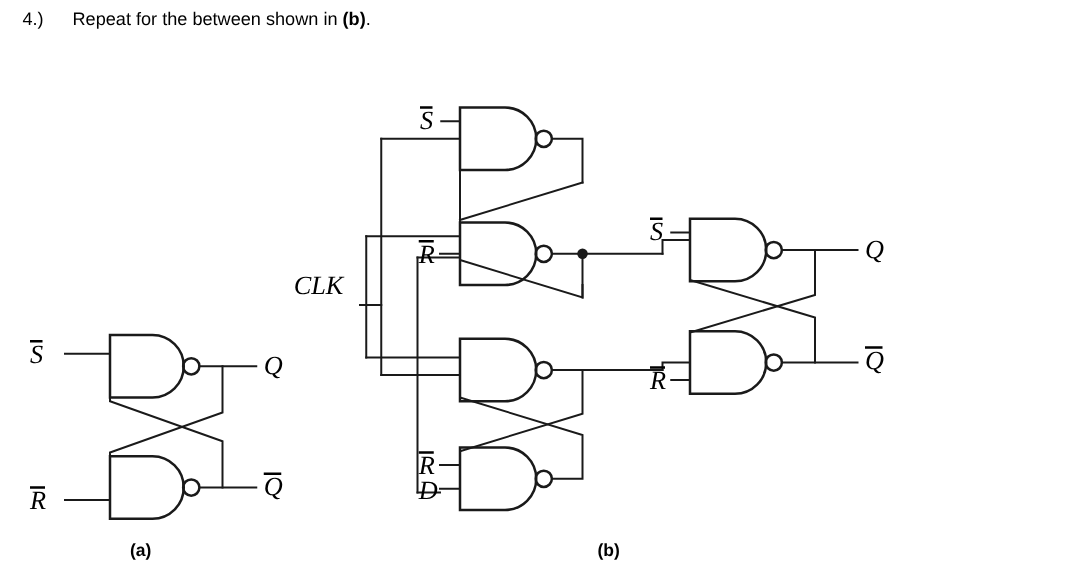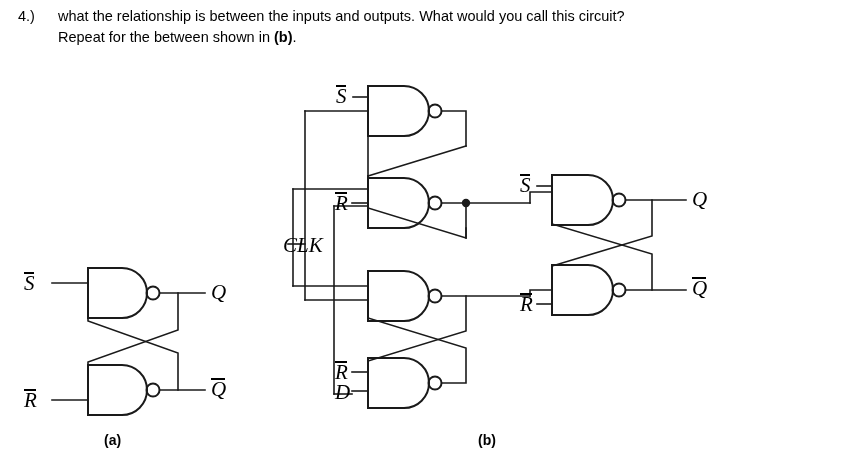--- a/index.html
+++ b/index.html
@@ -96,21 +96,20 @@
   }
 </style>
 </head>
 <body>
 
 <div id="page">
 
   <div id="question">
     <div class="q-num">4.)</div>
     <div class="q-body">
-      <div class="q-line"><span>what the relationship is between the inputs and outputs. What would you call this circuit?</span></div>
       <div class="q-line"><span>Repeat for the between shown in </span><span class="bold">(b)</span><span>.</span></div>
     </div>
   </div>
 
   <svg id="circuits" viewBox="0 0 860 457">
     <defs>
       <g id="nand2">
 
         <path d="M 0 0 L 34 0 A 25 25 0 0 1 34 50 L 0 50 Z" fill="none" stroke="#1a1a1a" stroke-width="2"></path>
         <circle cx="64" cy="25" r="6" fill="none" stroke="#1a1a1a" stroke-width="2"></circle>
@@ -249,21 +248,21 @@
   <div class="sig" style="left:211px; top:378px;">
     <span class="ovl">Q</span>
   </div>
 
   <div class="sig" style="left:336px; top:85px;">
     <span class="ovl">S</span>
   </div>
   <div class="sig" style="left:335px; top:192px;">
     <span class="ovl">R</span>
   </div>
-  <div class="clk-lbl" style="left:235px; top:233px;margin-left:48px;">CLK</div>
+  <div class="clk-lbl" style="left:235px; top:216px;">CLK</div>
   <div class="sig" style="left:335px; top:361px;">
     <span class="ovl">R</span>
   </div>
   <div class="sig" style="left:335px; top:382px;">
     <span>D</span>
   </div>
   <div class="sig" style="left:520px; top:174px;">
     <span class="ovl">S</span>
   </div>
   <div class="sig" style="left:520px; top:293px;">

